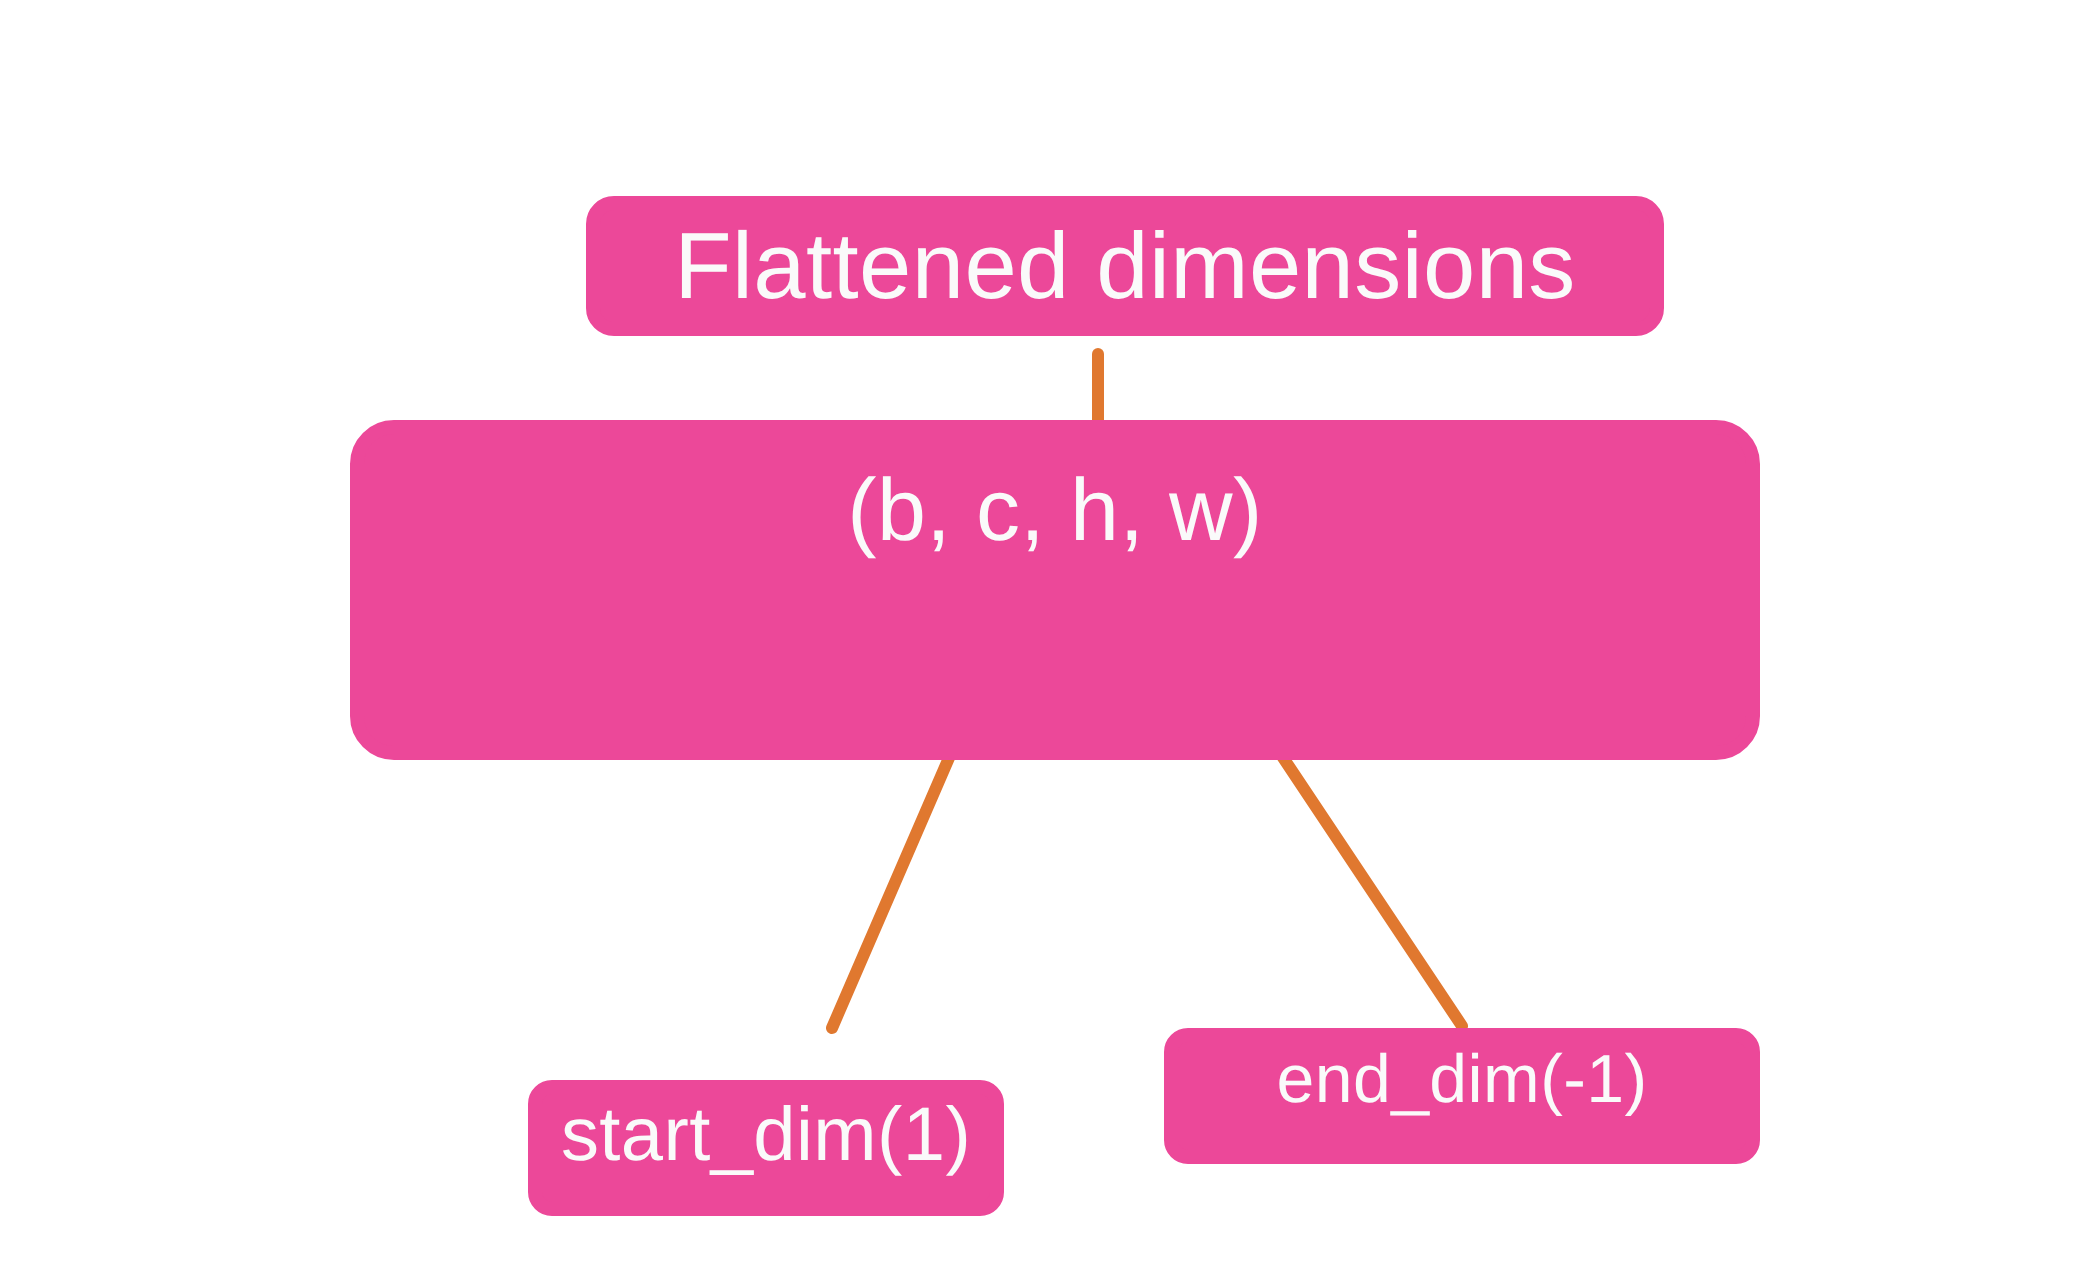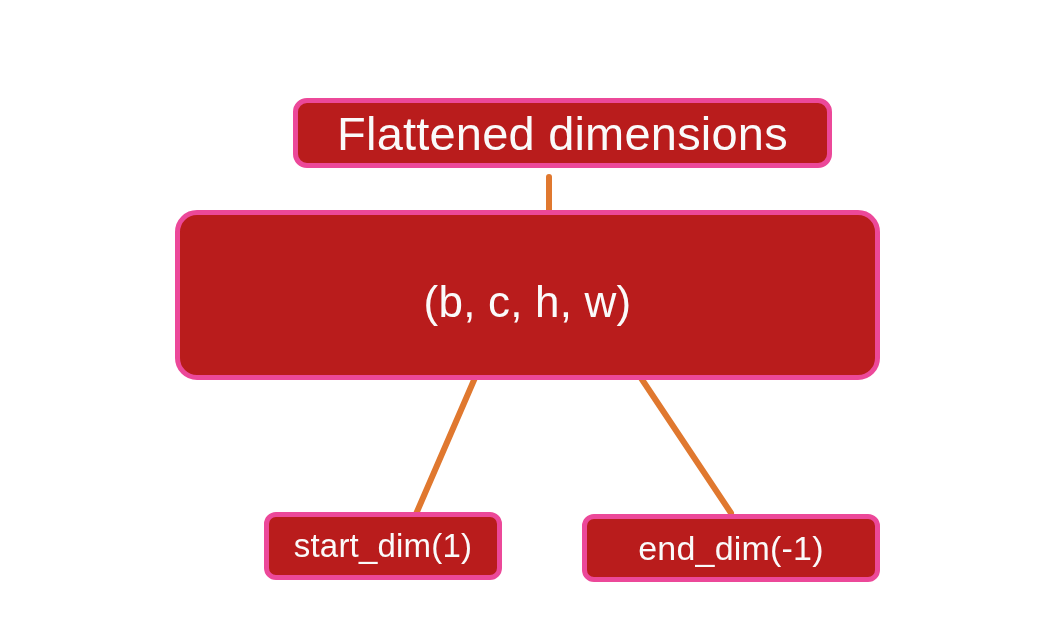--- a/index.html
+++ b/index.html
@@ -18,24 +18,24 @@
   .connector-layer {
     position: absolute;
     inset: 0;
     width: 1038px;
     height: 632px;
     pointer-events: none;
   }
   .node {
     position: absolute;
     box-sizing: border-box;
-    background: #b91c1c;
-    border: 5px solid #ec4899;
+    background: #ec4899;
+    border: 7px solid #ec4899;
     display: flex;
-    align-items: center;
+    align-items: flex-start;
     justify-content: center;
     color: #FAFAFA;
     z-index: 1;
   }
   .node .label {
     white-space: nowrap;
     letter-spacing: 0.2px;
   }
   .box-flattened {
     left: 293px; top: 98px;
@@ -45,24 +45,24 @@
   }
   .box-tensor {
     left: 175px; top: 210px;
     width: 705px; height: 170px;
     border-radius: 22px;
     font-size: 44px;
     z-index: 0;                 
   }
   .box-tensor .label { padding-top: 14px; }
   .box-start-dim {
-    left: 264px; top: 512px;
+    left: 264px; top: 540px;
     width: 238px; height: 68px;
     border-radius: 12px;
-    font-size: 33px;
+    font-size: 38px;
   }
   .box-end-dim {
     left: 582px; top: 514px;
     width: 298px; height: 68px;
     border-radius: 12px;
     font-size: 34px;
   }
   .orange-stroke {
     stroke: #E0782F;
     stroke-width: 6;

